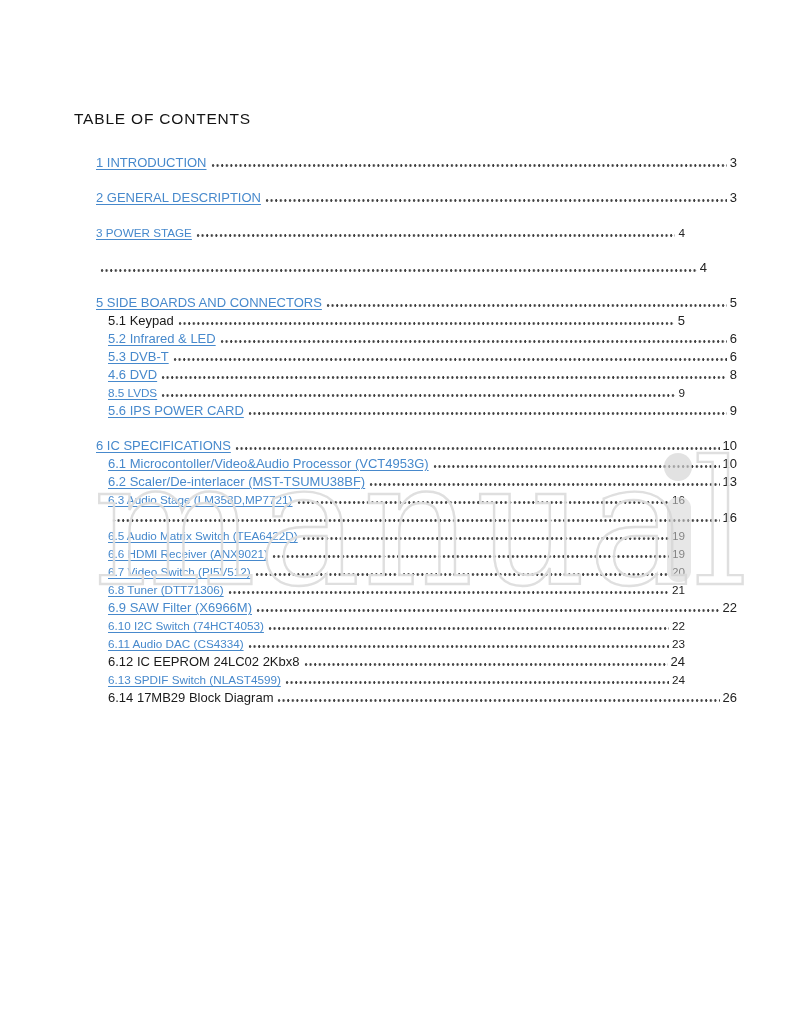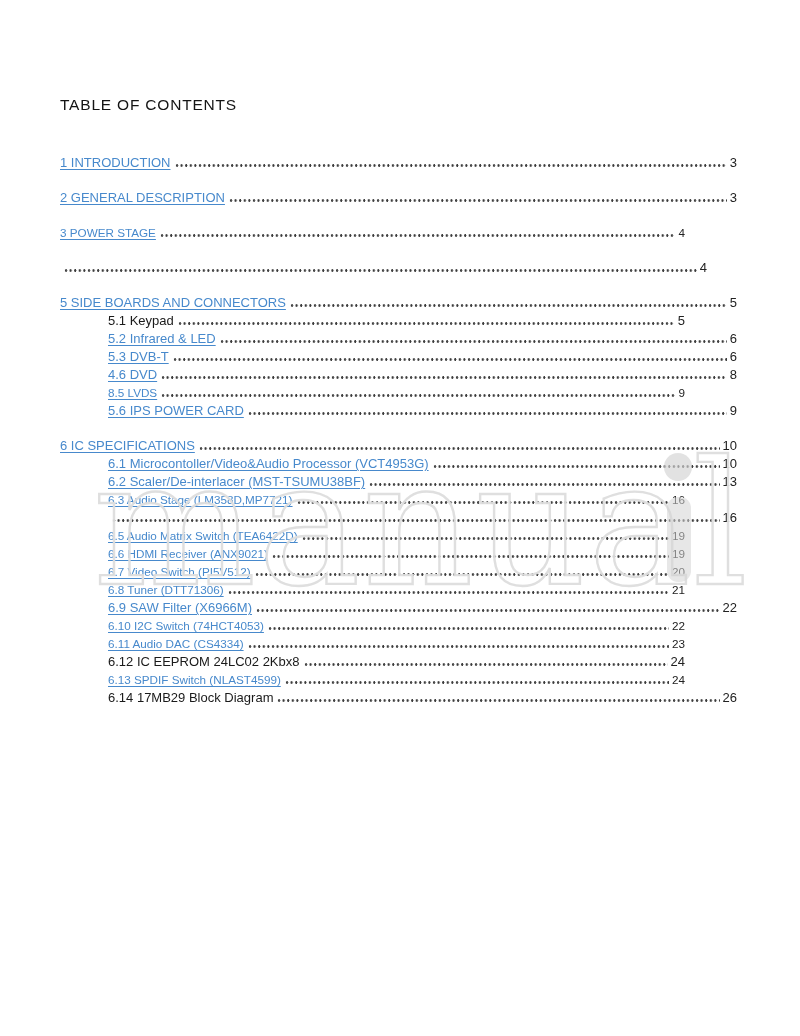--- a/index.html
+++ b/index.html
@@ -13,35 +13,35 @@
     position: relative;
     overflow: hidden;
   }
   .doc-title {
     position: absolute;
     left: 60px; top: 96px;
     font-size: 15.5px;
     font-weight: 400;
     letter-spacing: 0.8px;
     color: #141414;
-    margin: 0;
+    margin: 14px;
   }
   .toc {
     position: absolute;
     left: 60px; top: 136px;
     width: 677px;
   }
   .toc-row {
     display: flex;
     align-items: flex-end;
     height: 18px;
     font-size: 13px;
     line-height: 16px;
   }
-  .toc-row.section { margin-top: 17px; }
+  .toc-row.section { margin-top: 17px; margin-left: 36px; }
   .toc-row.indent { padding-left: 48px; }
   .toc-row.small { font-size: 11.7px; }
   .toc-row.end-mid { padding-right: 30px; }
   .toc-row.end-short { padding-right: 52px; align-items: flex-end; }
   .toc-label { white-space: nowrap; }
   .toc-label.link {
     color: var(--link);
     text-decoration: underline;
     text-decoration-thickness: 1.2px;
     text-underline-offset: 2px;

